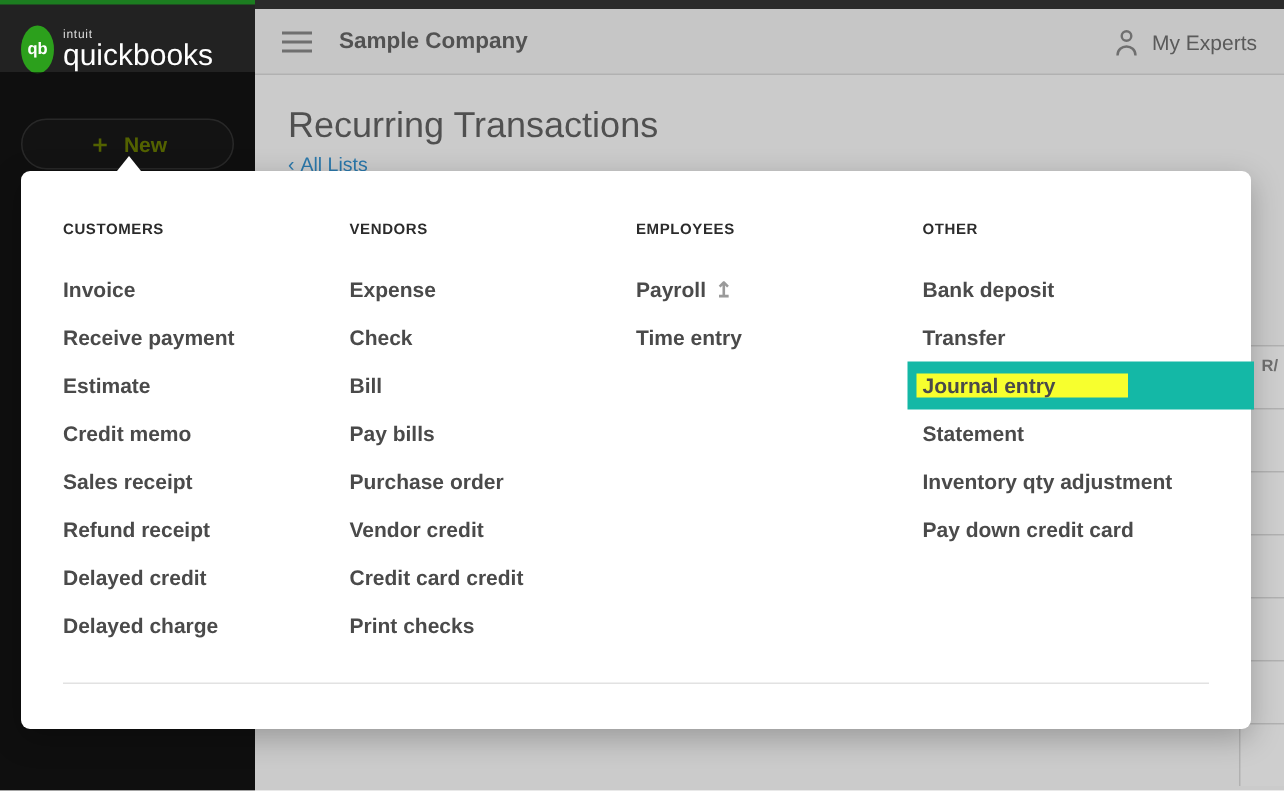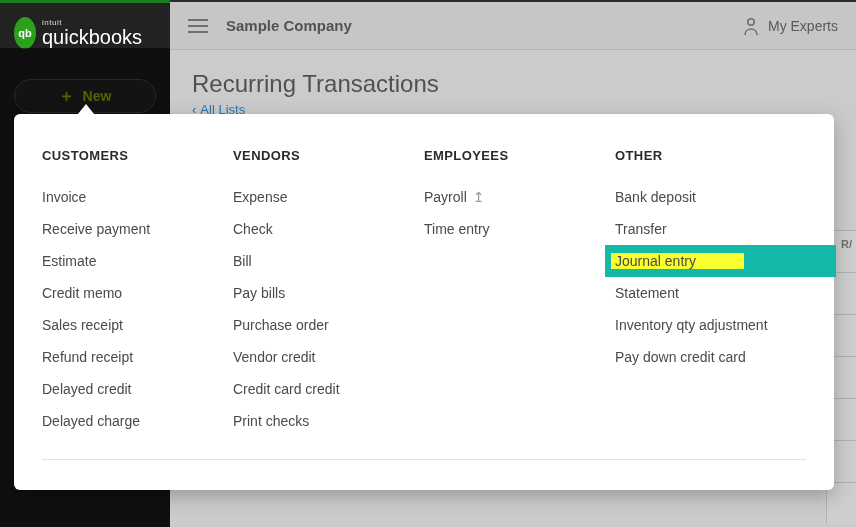--- a/index.html
+++ b/index.html
@@ -42,21 +42,21 @@
     left: 78px; top: 104px;
     width: 0; height: 0;
     border-left: 8px solid transparent;
     border-right: 8px solid transparent;
     border-bottom: 10px solid #fff;
     z-index: 20;
   }
 
   .top-bar {
     position: absolute; left: 170px; top: 0; right: 0; height: 50px;
-    border-top: 2px solid #000000;
+    border-top: 6px solid #000000;
     background: #f0f0f0;
     border-bottom: 1px solid #d0d0d0;
     display: flex; align-items: center; padding: 0 18px;
   }
   .hamburger { width: 20px; margin-right: 18px; cursor: pointer; }
   .hamburger div { height: 2px; background: #6b6b6b; margin: 4px 0; }
   .company-name { font-size: 15px; color: #3e3e3e; font-weight: 600; }
   .spacer { flex: 1; }
   .my-experts { display: flex; align-items: center; gap: 8px; color: #4a4a4a; font-size: 14px; cursor: pointer; }
   .expert-icon svg { display: block; }
@@ -85,27 +85,27 @@
     width: 820px;
     background: #fff;
     border-radius: 6px;
     box-shadow: 0 6px 20px rgba(0,0,0,0.25);
     padding: 34px 28px 18px 28px;
     z-index: 15;
   }
   .cols { display: flex; gap: 0; }
   .col { flex: 1; }
   .col-header {
-    font-size: 13px; font-weight: 700; color: #2b2b2b; letter-spacing: 0.4px;
+    font-size: 10px; font-weight: 700; color: #2b2b2b; letter-spacing: 0.4px;
     margin-bottom: 18px;
   }
   .item {
     font-size: 14px; color: #4a4a4a;
     padding: 8px 0; cursor: pointer;
-    display: flex; align-items: center; gap: 6px;
+    display: flex; align-items: center; gap: 6px; font-weight: bold;
   }
   .highlight-wrap { position: relative; display: inline-block; }
   .highlight-wrap .bg {
     position: absolute; left: -4px; right: -48px; top: 0; bottom: 0;
     background: #f7ff2e; z-index: 0;
   }
   .highlight-wrap .txt { position: relative; z-index: 1; }
 
   .col-other .item-row-hl {
     background: #14b8a6;

